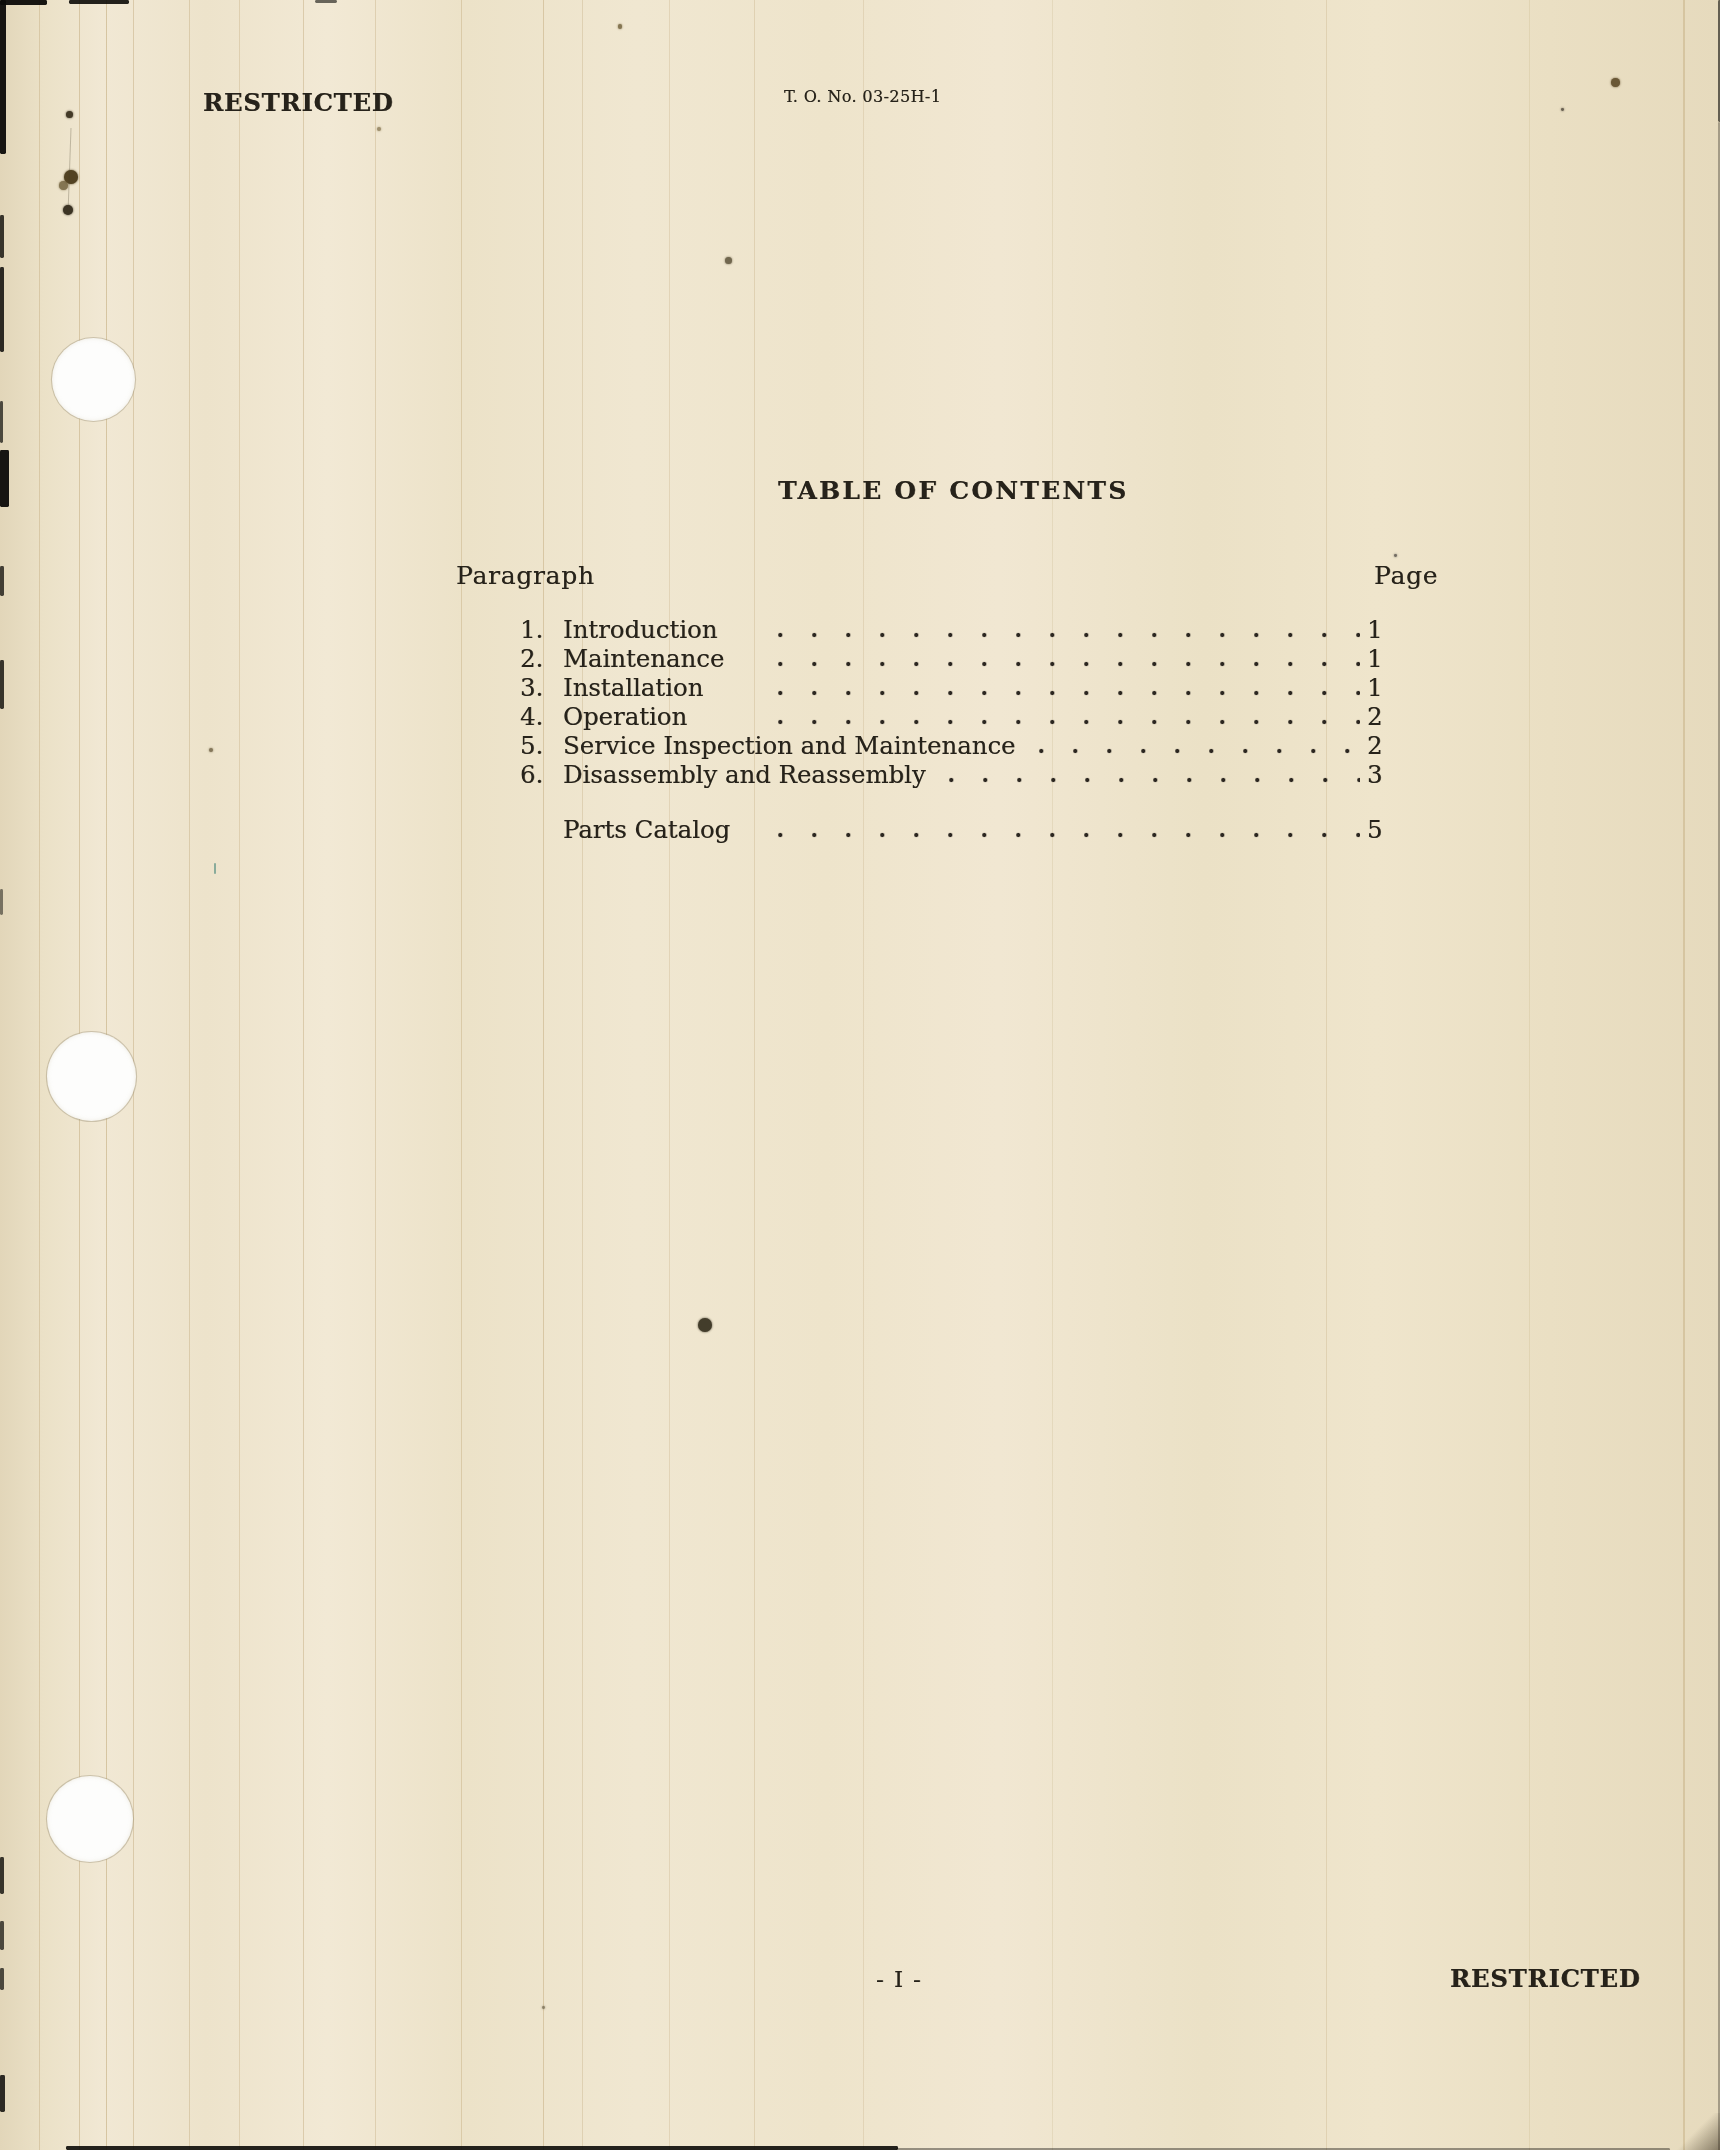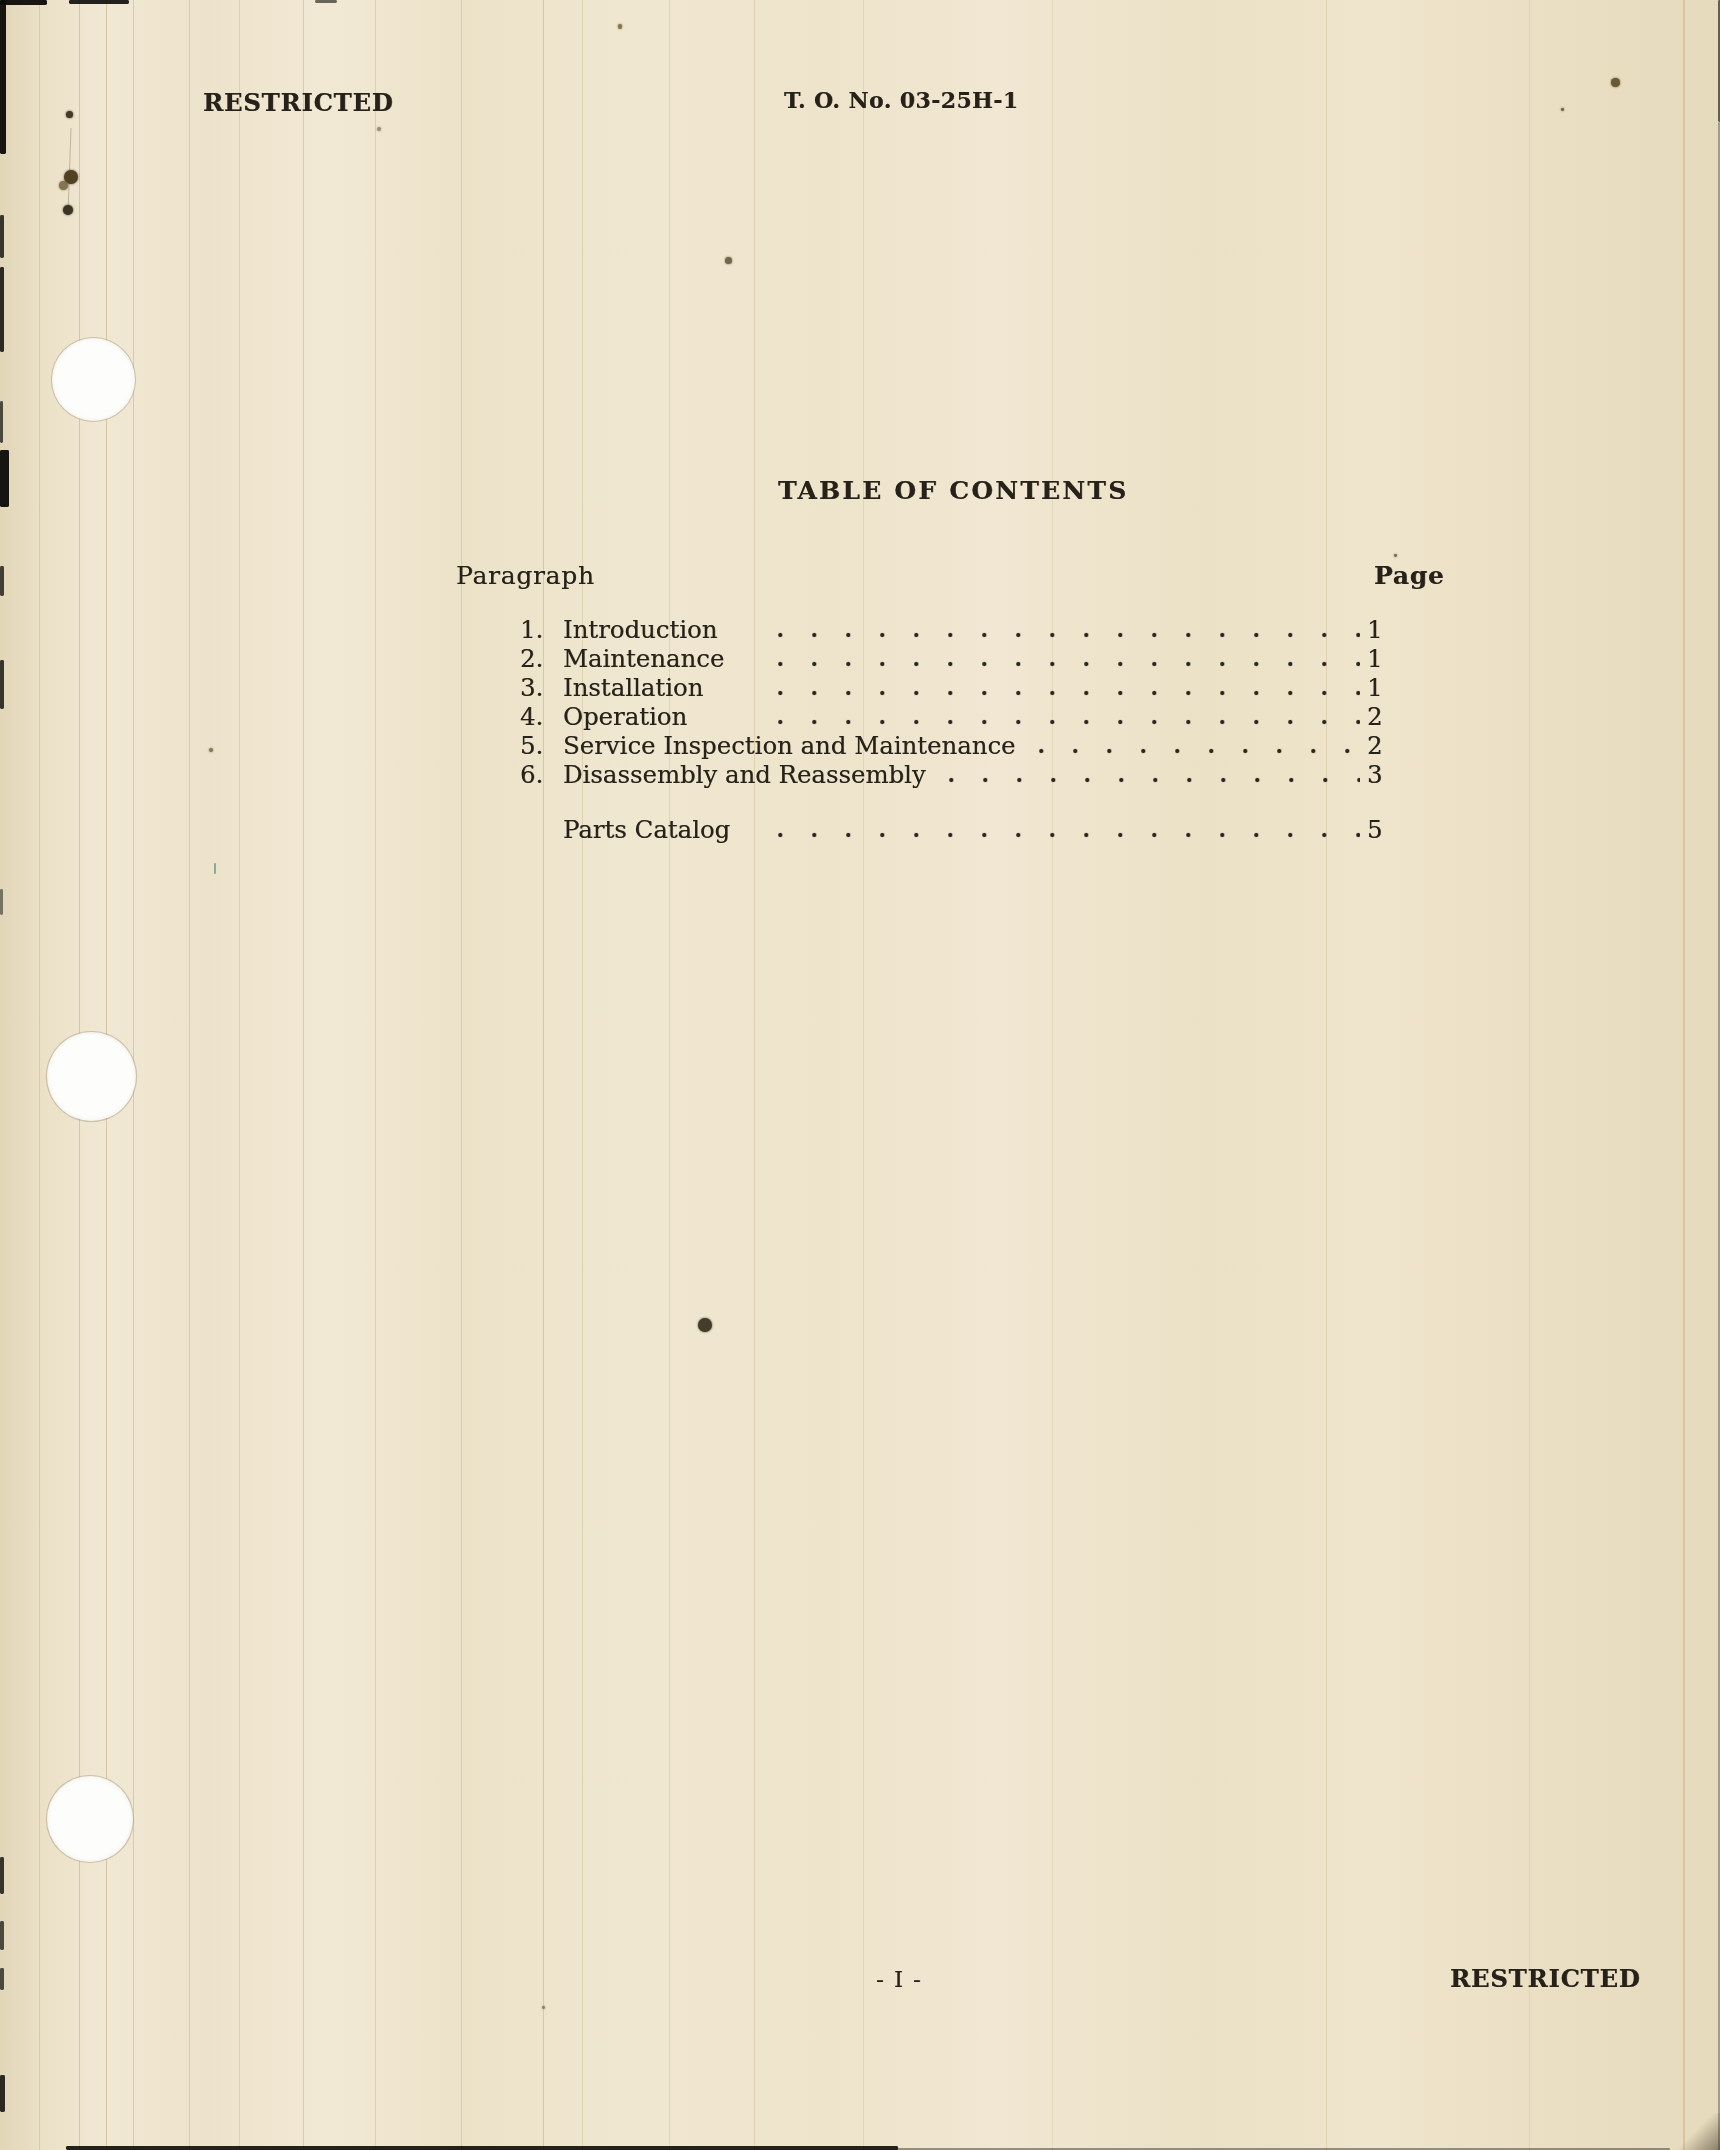--- a/index.html
+++ b/index.html
@@ -22,21 +22,21 @@
       radial-gradient(circle, rgba(255,252,242,0.55) 1px, transparent 1.9px);
     background-size:100% 100%, 70px 52px, 44px 77px, 94px 64px;
     background-position:0 0, 5px 8px, 22px 38px, 38px 16.5px;
   }
   .ink{
     text-shadow:0.4px 0.4px 0.6px rgba(48,42,30,0.55);
     white-space:nowrap;
   }
   .abs{position:absolute;}
   .classification{font-size:24.4px;font-weight:700;letter-spacing:0.7px;text-align:right;}
-  .docnum{font-size:22px;font-weight:700;letter-spacing:0.4px;}
+  .docnum{font-size:16px;font-weight:400;letter-spacing:0.4px;}
   .doc-title{font-size:25px;font-weight:700;letter-spacing:2.2px;}
   .col-label{font-size:25px;font-weight:400;letter-spacing:0.7px;}
   .footer-num{font-size:23px;font-weight:400;letter-spacing:1.4px;}
 
   
   .toc{
     position:absolute;left:520px;top:615px;width:873px;
     font-size:24.4px;
   }
   .toc-row{display:flex;align-items:baseline;height:29px;}
@@ -124,21 +124,21 @@
       <div class="mark" style="left: 69px; top: 128px; width: 1.4px; height: 86px; background: rgba(70, 60, 40, 0.28); transform: rotate(2deg);"></div>
       <div class="mark" style="left: 214px; top: 863px; width: 2.2px; height: 10.8px; background: rgba(55, 125, 115, 0.55); border-radius: 1.4px;"></div>
     </div>
 
   <div class="abs ink classification" style="left:203px;top:88px;">RESTRICTED</div>
   <div class="abs ink docnum" style="left:784px;top:87px;">T. O. No. 03-25H-1</div>
 
   <div class="abs ink doc-title" style="left:778px;top:476px;">TABLE OF CONTENTS</div>
 
   <div class="abs ink col-label" style="left:456px;top:561px;">Paragraph</div>
-  <div class="abs ink col-label" style="left:1374px;top:561px;font-weight:bold;">Page</div>
+  <div class="abs ink col-label" style="left:1374px;top:561px;">Page</div>
 
   <div class="toc">
     <div class="toc-row">
       <span class="toc-num ink">1.</span>
       <span class="toc-label ink">Introduction</span>
       <span class="toc-leader"></span>
       <span class="toc-page ink">1</span>
     </div>
     <div class="toc-row">
       <span class="toc-num ink">2.</span>

